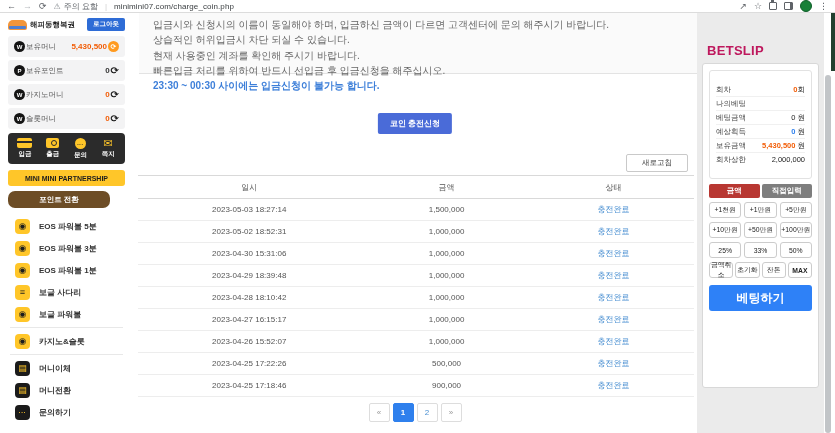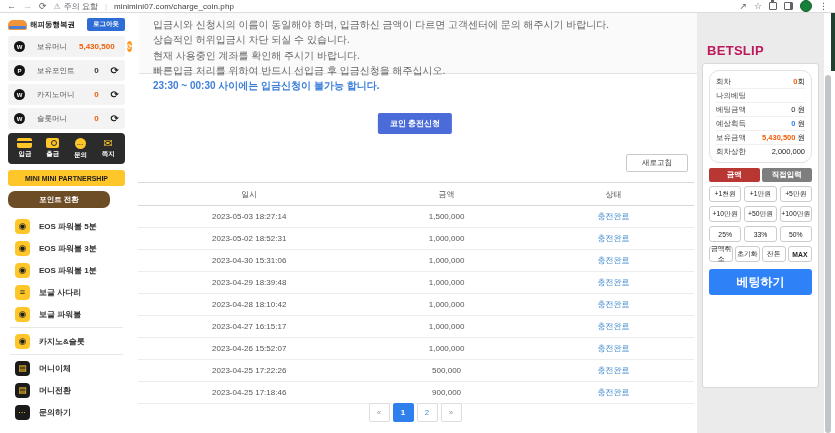--- a/index.html
+++ b/index.html
@@ -25,21 +25,21 @@
 
   
   #sidebar{position:absolute;left:0;top:13px;width:133px;bottom:0;background:#fff}
   .sb-header{display:flex;align-items:center;gap:3px;padding:5px 8px 5px}
   .logo-shape{width:19px;height:10px;background:#f2953a;border-radius:5px 5px 2px 2px;position:relative;flex:none}
   .logo-shape::after{content:"";position:absolute;left:1px;right:1px;bottom:1px;height:3px;background:#4f7fd0;border-radius:1px}
   .logo-text{font-size:7.5px;font-weight:bold;color:#222;white-space:nowrap}
   .logout-btn{margin-left:auto;background:#2e6cd6;color:#fff;font-size:6.5px;font-weight:bold;
               padding:2px 6px;border-radius:2px;border:none;white-space:nowrap}
   .bal-row{margin:0 8px 3px;height:21px;background:#f3f3f4;border-radius:3px;display:flex;
-           align-items:center;padding:0 6px;gap:12px;box-sizing:border-box}
+           align-items:center;padding:0 6px;gap:1px;box-sizing:border-box}
   .bal-badge{width:11px;height:11px;border-radius:50%;background:#141414;color:#fff;font-size:6px;
              font-weight:bold;display:flex;align-items:center;justify-content:center;flex:none}
   .bal-label{font-size:7.5px;color:#555;white-space:nowrap}
   .bal-value{margin-left:auto;font-size:8px;font-weight:bold;color:#f25c05}
   .bal-value.dark{color:#333}
   .bal-refresh{font-size:10px;font-weight:bold;color:#1b1b1b;line-height:1}
   .bal-refresh.orange{width:11px;height:11px;background:#ff9a1f;border-radius:50%;color:#fff;
                       font-size:7px;display:flex;align-items:center;justify-content:center}
   .quick-panel{margin:4px 8px 0;background:#2b2b2b;border-radius:4px;display:flex;padding:5px 3px 4px}
   .quick-item{flex:1;display:flex;flex-direction:column;align-items:center;gap:2px}
@@ -74,39 +74,39 @@
   
   #main{position:absolute;left:133px;top:13px;width:564px;bottom:0;background:#fff}
   .notice{position:absolute;top:0;left:6px;right:0;height:61px;background:#fafafa;
           border-bottom:1px solid #e3e3e3;padding:2px 0 0 10px;box-sizing:border-box}
   .notice p{margin:4px;font-size:10px;line-height:11.3px;color:#666;white-space:nowrap}
   .notice p.blue{color:#3d7fd9;font-weight:bold}
   .charge-btn{position:absolute;top:100px;left:50%;transform:translateX(-50%);background:#4a6bd8;
               color:#fff;font-size:8px;font-weight:bold;padding:5px 12px;border-radius:2px;border:none;white-space:nowrap}
   .refresh-btn{position:absolute;top:141px;right:9px;background:#fff;border:1px solid #c9c9c9;
                border-radius:2px;font-size:7.5px;color:#333;padding:3px 15px}
-  .tbl-wrap{position:absolute;top:169px;left:5px;right:3px}
+  .tbl-wrap{position:absolute;top:162px;left:5px;right:3px}
   table{width:100%;border-collapse:collapse;font-size:8px;color:#555}
   thead th{border-top:1px solid #d9d9d9;border-bottom:1px solid #d9d9d9;height:20px;
            font-weight:normal;color:#555;text-align:center}
   tbody td{border-bottom:1px solid #ededed;height:19px;text-align:center}
   .c-date{width:40%}.c-amt{width:31%}.c-st{width:29%}
   .status-link{color:#4a90d2;text-decoration:none;cursor:pointer}
   .pagination{position:absolute;top:390px;left:0;right:0;display:flex;justify-content:center;gap:3px}
   .page-btn{min-width:9px;height:17px;border:1px solid #ddd;background:#fff;color:#9a9a9a;font-size:8px;
             display:flex;align-items:center;justify-content:center;border-radius:2px;padding:0 5px;cursor:pointer}
   .page-btn.active{background:#2f80ed;border-color:#2f80ed;color:#fff;font-weight:bold}
   .page-btn.num{color:#4a90d2}
 
   
   #betslip{position:absolute;left:697px;width:127px;top:13px;bottom:0;background:#ebebeb}
   .bs-title{margin:30px 0 0 10px;font-size:13px;font-weight:800;color:#be185d;letter-spacing:.3px}
   .bs-card{position:absolute;left:5px;right:5px;top:50px;min-height:325px;background:#fff;
            border:1px solid #d8d8d8;border-radius:3px;padding:6px;box-sizing:border-box}
-  .bs-summary{border:1px solid #e2e2e2;border-radius:10px;padding:4px 6px}
+  .bs-summary{border:1px solid #e2e2e2;border-radius:3px;padding:12px 6px}
   .bs-row{display:flex;justify-content:space-between;align-items:center;height:13px;
           font-size:7.5px;color:#444;border-bottom:1px solid #f0f0f0}
   .bs-row:last-child{border-bottom:none}
   .bs-val{color:#222}
   .bs-num{font-weight:bold}
   .bs-num.orange{color:#f25c05}
   .bs-num.blue{color:#2f80ed}
   .bs-tabs{display:flex;gap:2px;margin-top:5px}
   .bs-tab{flex:1;height:14px;display:flex;align-items:center;justify-content:center;
           font-size:7.5px;font-weight:bold;border-radius:2px;color:#fff;cursor:pointer}

